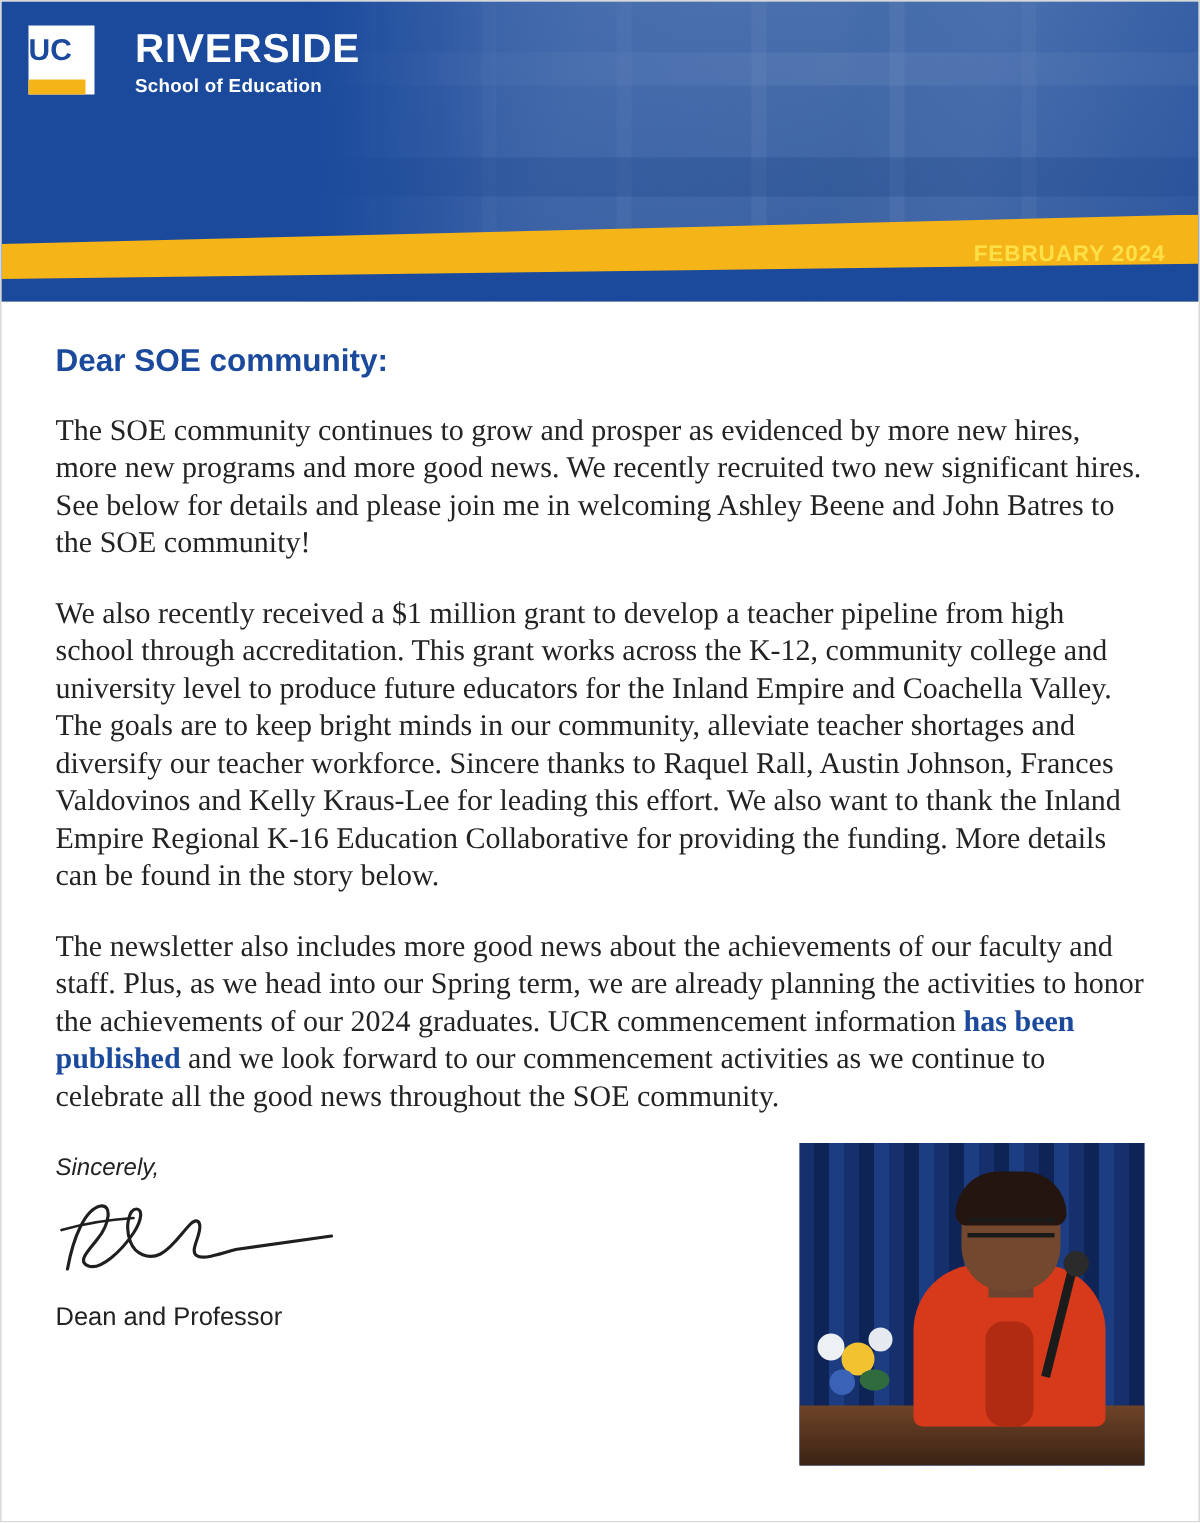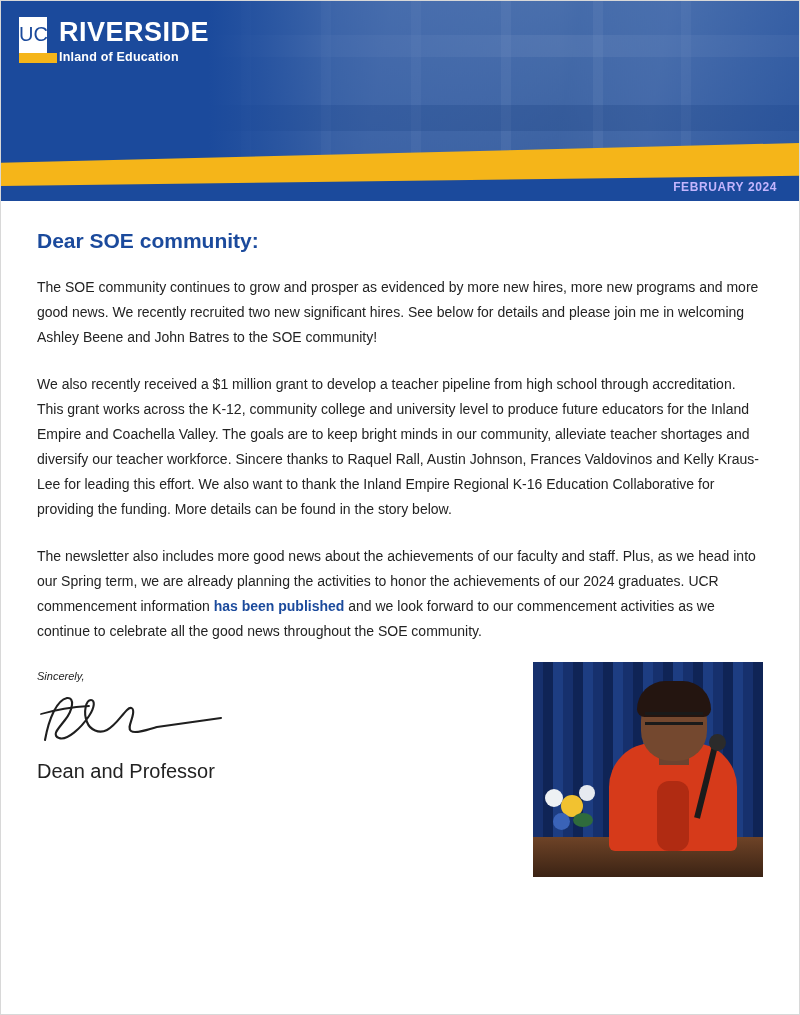--- a/index.html
+++ b/index.html
@@ -75,39 +75,39 @@
   
   .logo-block {
     position: absolute;
     left: 18px;
     top: 16px;
     display: flex;
     align-items: flex-start;
     z-index: 5;
   }
   .uc-mark {
-    width: 28px;
+    width: 44px;
     height: 46px;
     background: #ffffff;
     color: #1b4a9c;
-    font-weight: normal;
+    font-weight: bold;
     font-size: 20px;
     line-height: 34px;
     text-align: left;
     position: relative;
   }
   .uc-mark::after {
     content: "";
     position: absolute;
     left: 0; bottom: 0;
     width: 38px; height: 10px;
     background: #f5b519;
   }
   .logo-text {
-    margin-left: 12px;
+    margin-left: 27px;
     color: #ffffff;
   }
   .logo-riverside {
     font-size: 27px;
     font-weight: bold;
     letter-spacing: 0.5px;
     line-height: 30px;
   }
   .logo-school {
     font-size: 12.5px;
@@ -147,74 +147,75 @@
     left: 0; right: 0;
     bottom: 0;
     height: 30px;
     background: #1b4a9c;
     clip-path: polygon(0 50%, 100% 16%, 100% 100%, 0 100%);
     z-index: 7;
   }
   .issue-date {
     position: absolute;
     right: 22px;
-    bottom: 7px;
+    bottom: 23px;
     z-index: 9;
-    color: #c4b5fd;
-    font-size: 12px;
+    color: #fde047;
+    font-size: 15px;
     font-weight: bold;
     letter-spacing: 0.6px;
   }
 
   
   .body-wrap {
     padding: 28px 36px 0 36px;
   }
   .greeting {
     color: #1b4a9c;
     font-size: 21px;
     font-weight: bold;
     margin: 0 0 22px 0;
   }
   .para {
-    font-size: 14px;
+    font-size: 20px;
     line-height: 25px;
     margin: 0 0 22px 0;
     color: #232323;
+    font-family: Liberation Serif, serif;
   }
   .para:last-of-type { margin-bottom: 0; }
   .link {
     color: #1b4a9c;
     font-weight: bold;
     text-decoration: none;
   }
 
   
   .signoff {
     position: relative;
     margin-top: 26px;
     min-height: 210px;
   }
   .sincerely {
-    font-size: 11px;
+    font-size: 16px;
     font-style: italic;
     margin: 0 0 4px 0;
   }
   .signature {
     width: 190px;
     height: 62px;
     margin: 2px 0 6px -2px;
   }
   .sig-name {
     font-size: 14.6px;
     font-weight: bold;
     margin: 0 0 3px 0;
   }
   .sig-line {
-    font-size: 20px;
+    font-size: 17px;
     margin: 0 0 3px 0;
     line-height: 22px;
   }
 
   
   .dean-photo {
     position: absolute;
     right: 0;
     top: -8px;
     width: 230px;
@@ -336,21 +337,21 @@
       <div class="masthead-vert" style="left:300px;"></div>
       <div class="masthead-vert" style="left:392px;"></div>
       <div class="masthead-vert" style="left:480px;"></div>
     </div>
     <div class="masthead-overlay"></div>
 
     <div class="logo-block">
       <div class="uc-mark">UC</div>
       <div class="logo-text">
         <div class="logo-riverside">RIVERSIDE</div>
-        <div class="logo-school">Inland of Education</div>
+        <div class="logo-school">School of Education</div>
       </div>
     </div>
 
 
     <div class="gold-band"></div>
     <div class="blue-band"></div>
     <div class="issue-date">FEBRUARY 2024</div>
   </div>
 
   <div class="body-wrap">

